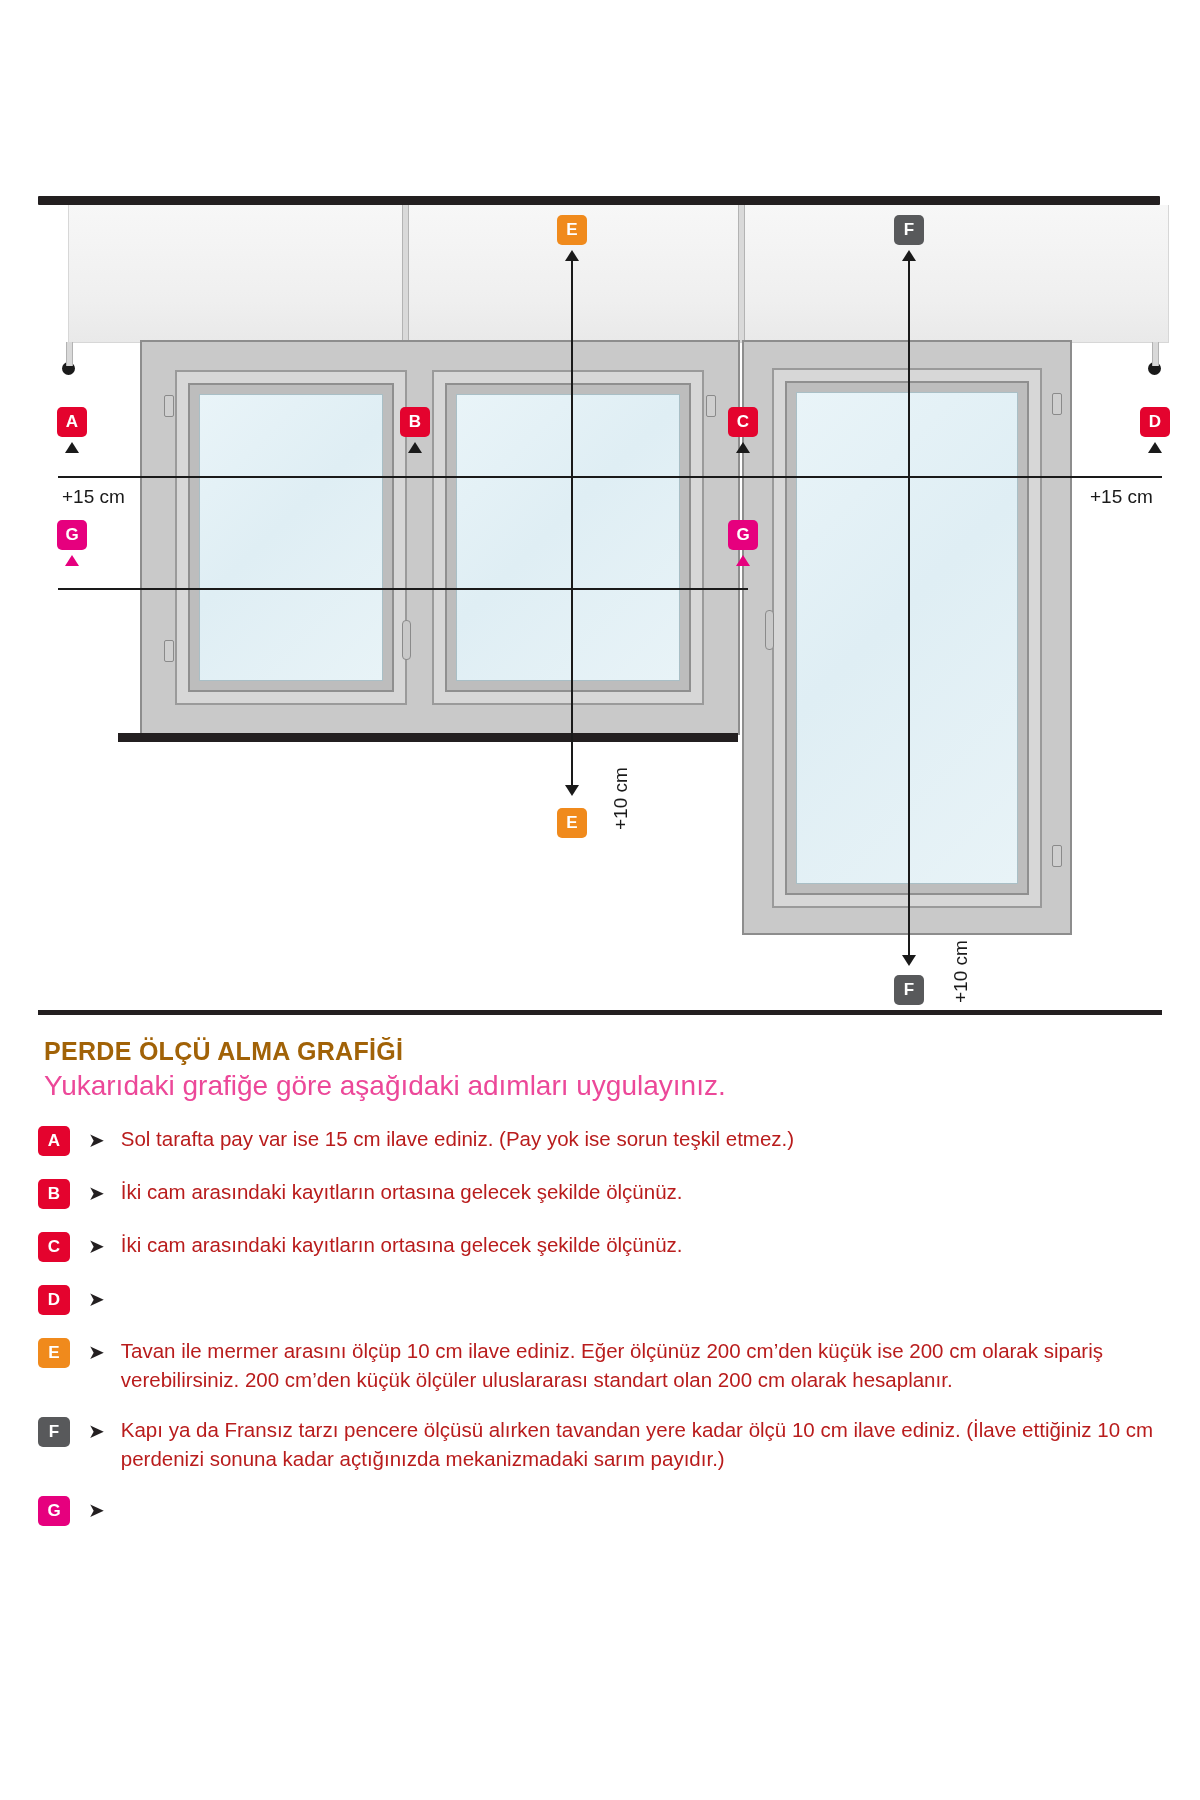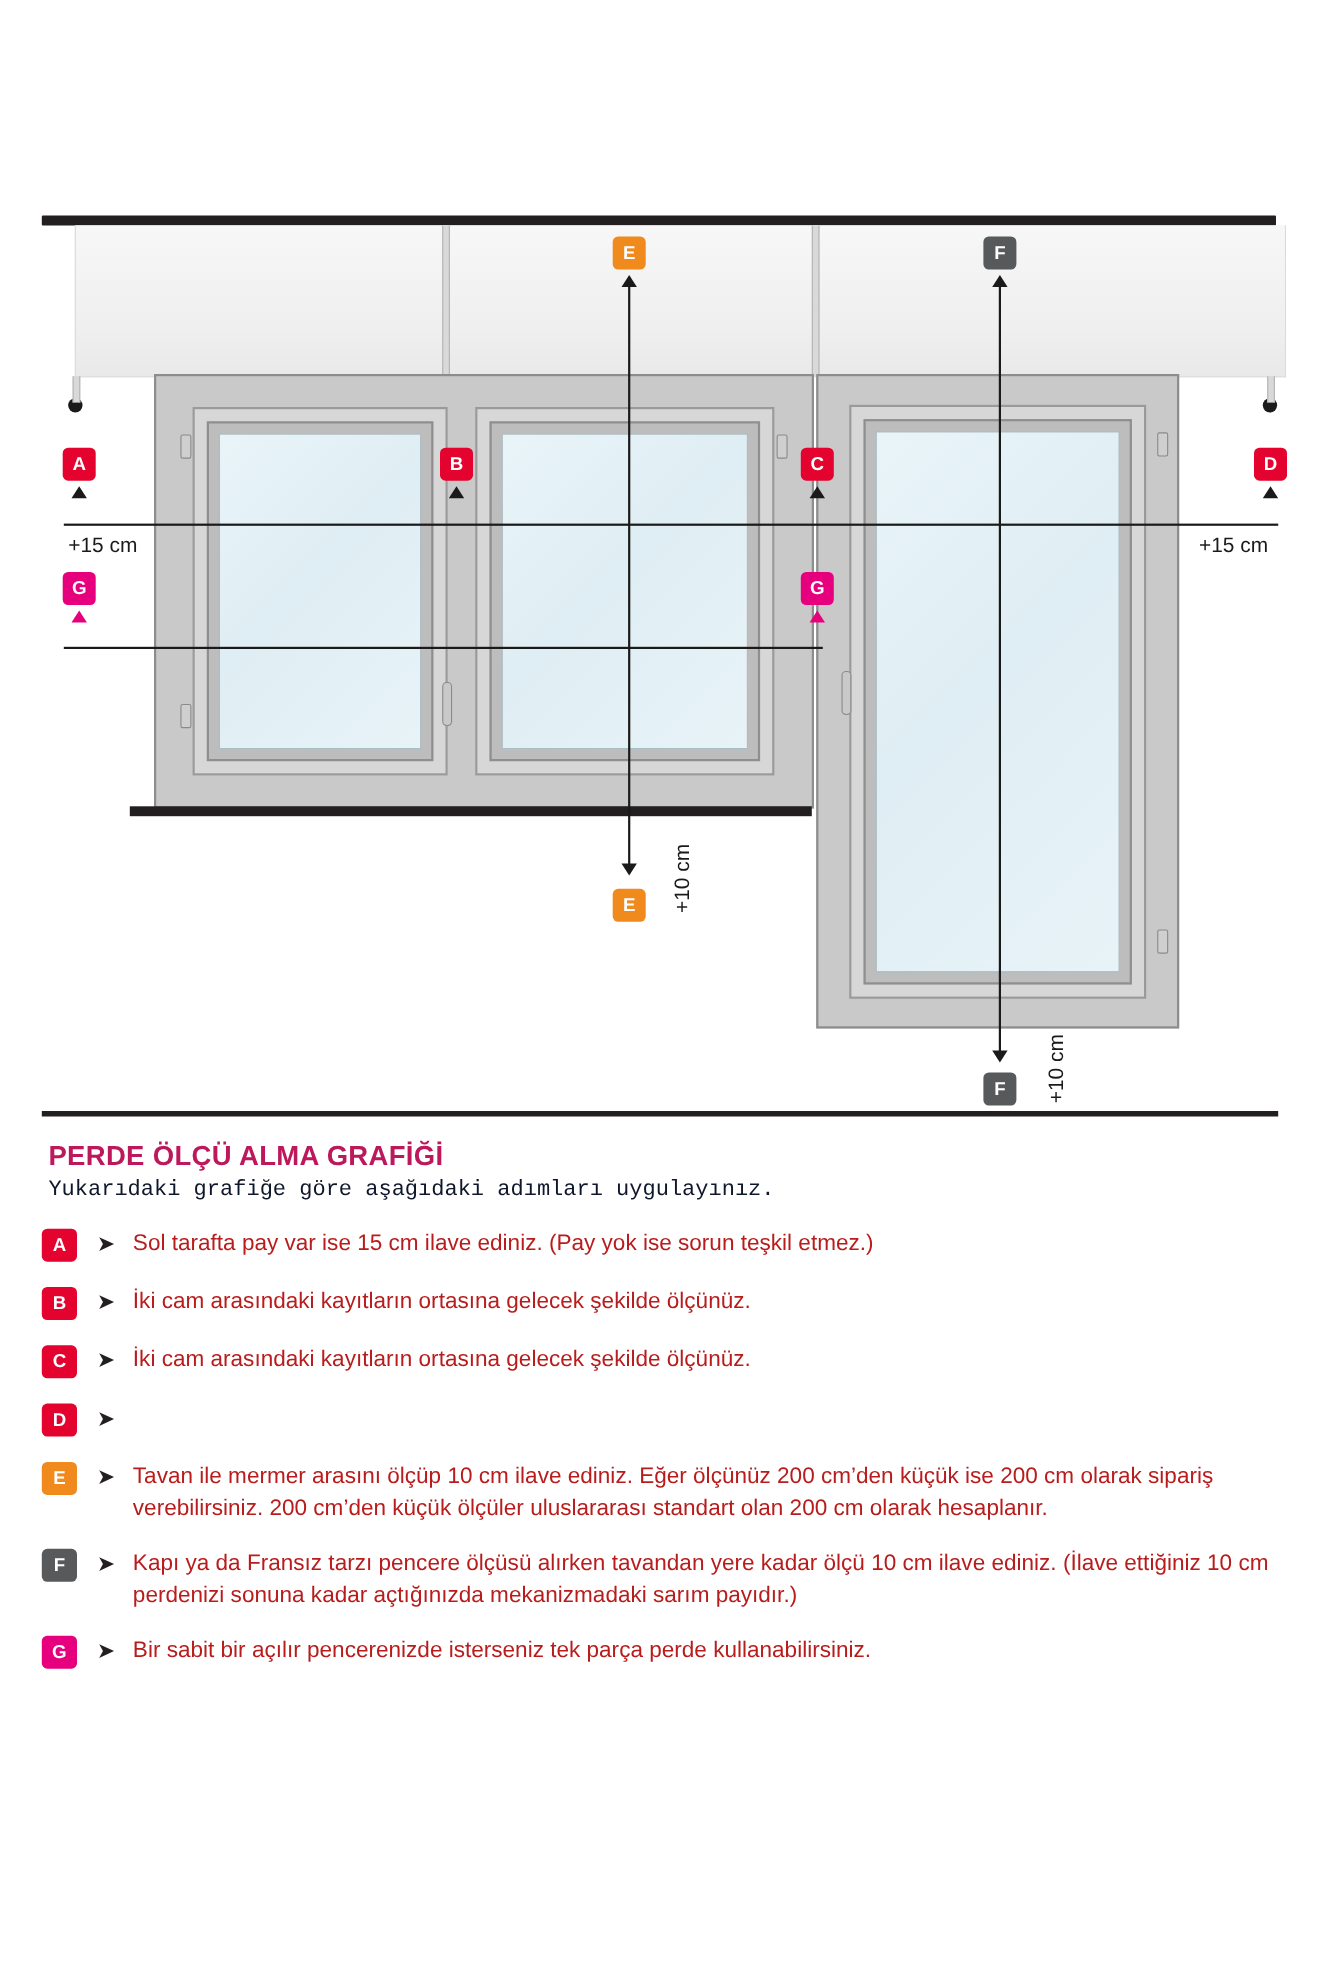--- a/index.html
+++ b/index.html
@@ -209,30 +209,30 @@
   }
   .legend-rule {
     width: 1124px;
     height: 5px;
     background: #231f20;
     margin-bottom: 22px;
   }
   .legend-title {
     font-size: 25px;
     font-weight: bold;
-    color: #be185d;
+    color: #a16207;
     letter-spacing: 0.3px;
     margin: 0 0 4px 6px;
     font-family: "Liberation Sans", sans-serif;
   }
   .legend-sub {
-    font-size: 20px;
-    color: #0f172a;
+    font-size: 28px;
+    color: #ec4899;
     margin: 0 0 22px 6px;
-    font-family: Liberation Mono, monospace;
+    font-family: Liberation Sans, sans-serif;
   }
   .legend-row {
     display: flex;
     align-items: flex-start;
     margin-bottom: 21px;
   }
   .legend-chip {
     flex: 0 0 auto;
     width: 32px;
     height: 30px;
@@ -394,18 +394,17 @@
 
     <div class="legend-row">
       <div class="legend-chip tag-gray">F</div>
       <div class="legend-bullet">➤</div>
       <div class="legend-text">Kapı ya da Fransız tarzı pencere ölçüsü alırken tavandan yere kadar ölçü 10 cm ilave ediniz. (İlave ettiğiniz 10 cm perdenizi sonuna kadar açtığınızda mekanizmadaki sarım payıdır.)</div>
     </div>
 
     <div class="legend-row">
       <div class="legend-chip tag-pink">G</div>
       <div class="legend-bullet">➤</div>
-      <div class="legend-text">Bir sabit bir açılır pencerenizde isterseniz tek parça perde kullanabilirsiniz.</div>
     </div>
 
   </div>
 
 </div>
 
 </body></html>

